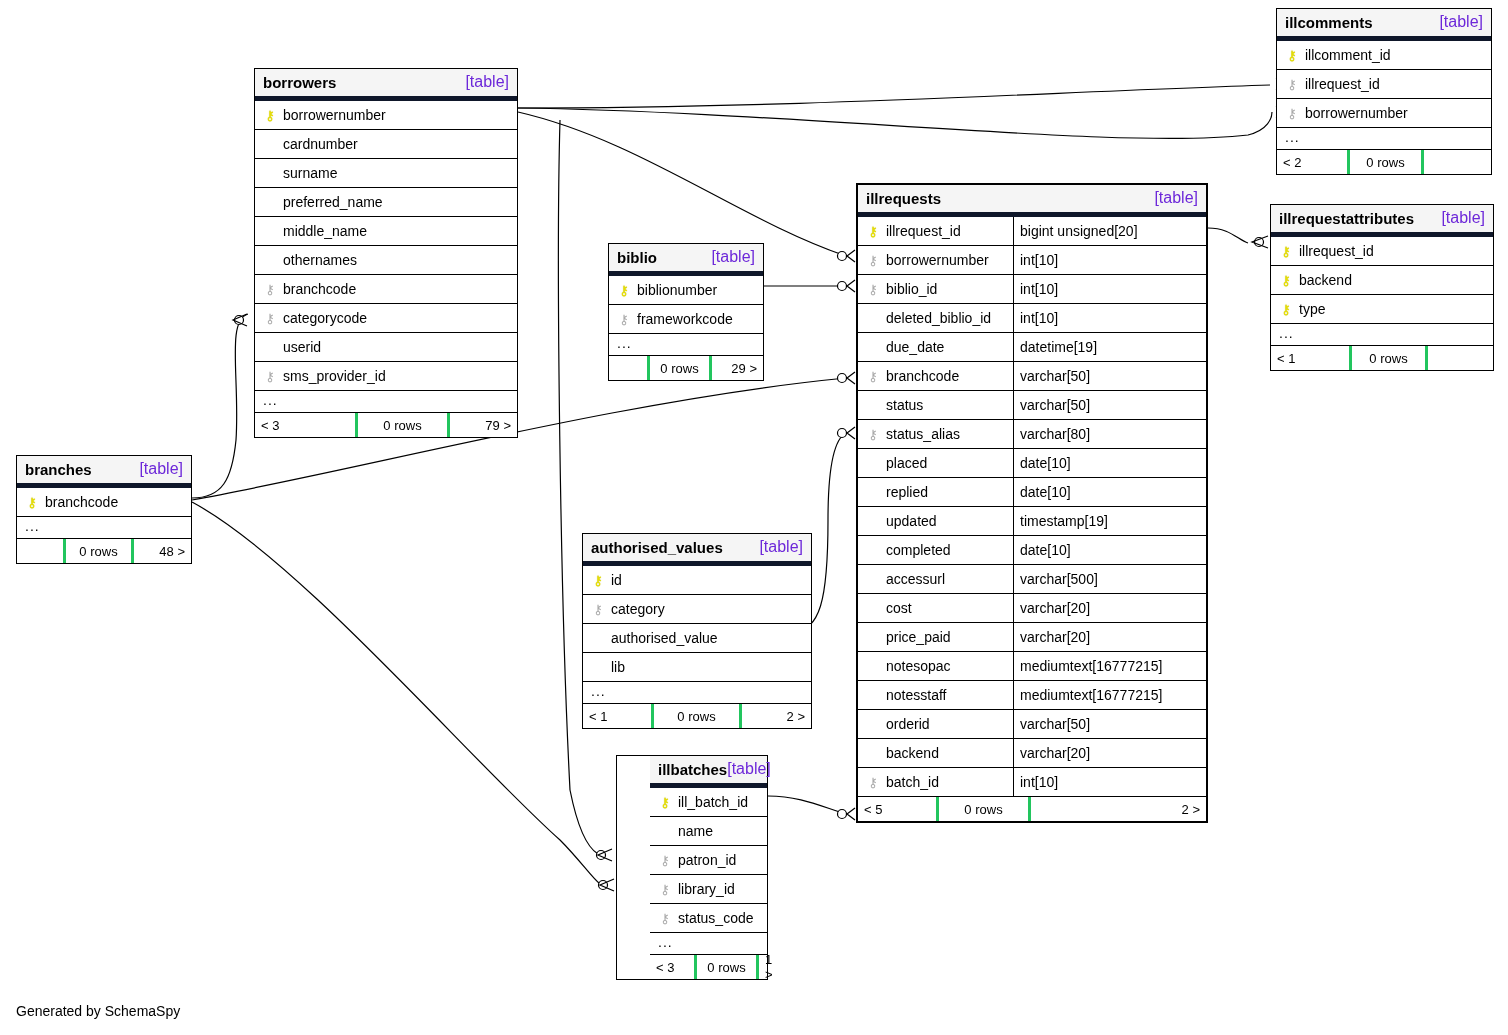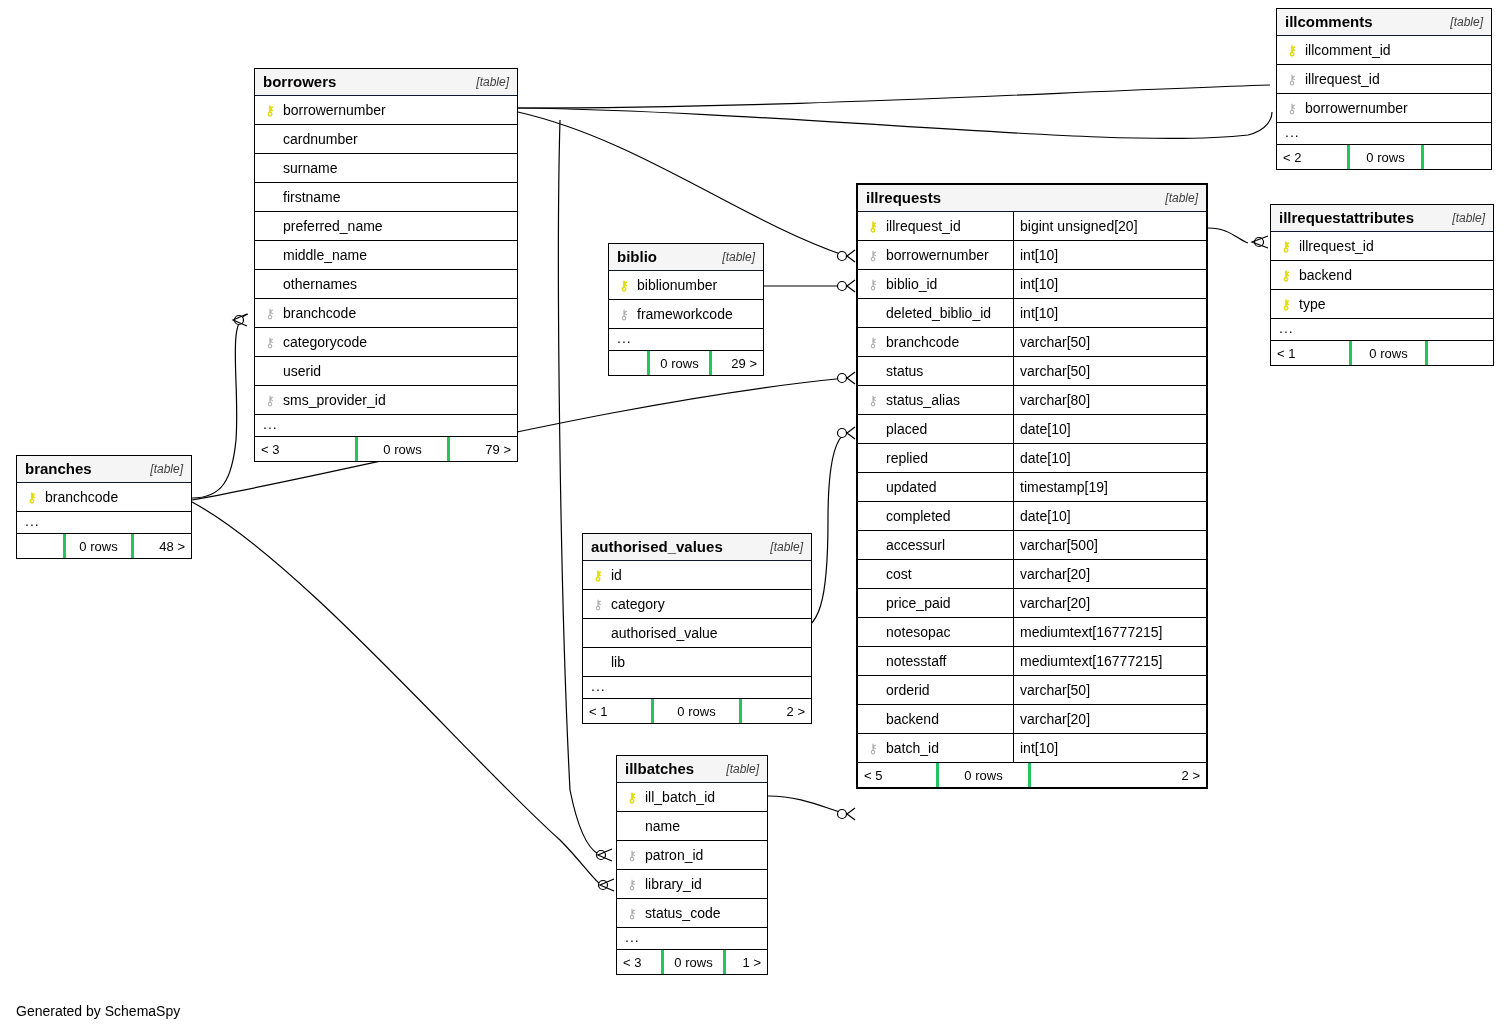--- a/index.html
+++ b/index.html
@@ -32,32 +32,31 @@
     box-sizing: border-box;
   }
   .table-box.emph {
     border-width: 2px;
   }
   .tbl-header {
     display: flex;
     align-items: center;
     justify-content: space-between;
     background: #f5f5f5;
-    border-bottom: 1px solid #0f172a;
+    border-bottom: 5px solid #0f172a;
     padding: 4px 8px 5px 8px;
     box-sizing: border-box;
   }
   .tbl-name {
     font-weight: bold;
     font-size: 15px;
   }
   .tbl-tag {
-    font-size: 12px;
-    color: #404040;
-    font-style: italic;
+    font-size: 16px;
+    color: #6d28d9;
   }
   .col-row {
     display: flex;
     align-items: stretch;
     border-bottom: 1px solid #000000;
     box-sizing: border-box;
     min-height: 29px;
   }
   .col-row:last-child {
     border-bottom: none;
@@ -230,26 +229,20 @@
       </div>
       <div class="col-row">
         <div class="col-name">
           <span class="key none"></span>
           <span>surname</span>
         </div>
       </div>
       <div class="col-row">
         <div class="col-name">
           <span class="key none"></span>
-          <span>firstname</span>
-        </div>
-      </div>
-      <div class="col-row">
-        <div class="col-name">
-          <span class="key none"></span>
           <span>preferred_name</span>
         </div>
       </div>
       <div class="col-row">
         <div class="col-name">
           <span class="key none"></span>
           <span>middle_name</span>
         </div>
       </div>
       <div class="col-row">
@@ -347,20 +340,27 @@
       </div>
       <div class="col-row">
         <div class="col-name">
           <span class="key none"></span>
           <span>deleted_biblio_id</span>
         </div>
         <div class="col-type" style="width: 180px;">int[10]</div>
       </div>
       <div class="col-row">
         <div class="col-name">
+          <span class="key none"></span>
+          <span>due_date</span>
+        </div>
+        <div class="col-type" style="width: 180px;">datetime[19]</div>
+      </div>
+      <div class="col-row">
+        <div class="col-name">
           <span class="key fk">⚷</span>
           <span>branchcode</span>
         </div>
         <div class="col-type" style="width: 180px;">varchar[50]</div>
       </div>
       <div class="col-row">
         <div class="col-name">
           <span class="key none"></span>
           <span>status</span>
         </div>
@@ -534,21 +534,21 @@
           <span>lib</span>
         </div>
       </div>
       <div class="ellipsis-row">...</div>
       <div class="footer-row">
         <div class="footer-cell left" style="width: 68px; flex: 0 0 auto;">&lt; 1</div>
         <div class="footer-cell center bdr" style="width: 88px; flex: 0 0 auto;">0 rows</div>
         <div class="footer-cell right bdr" style="flex: 1 1 auto;">2 &gt;</div>
       </div>
     </div>
-    <div class="table-box" style="left: 616px; top: 755px; width: 152px;">
+    <div class="table-box" style="left: 616px; top: 755px; width: 152px; padding-left: 33px;">
       <div class="tbl-header">
         <span class="tbl-name">illbatches</span>
         <span class="tbl-tag">[table]</span>
       </div>
       <div class="col-row">
         <div class="col-name">
           <span class="key pk">⚷</span>
           <span>ill_batch_id</span>
         </div>
       </div>

